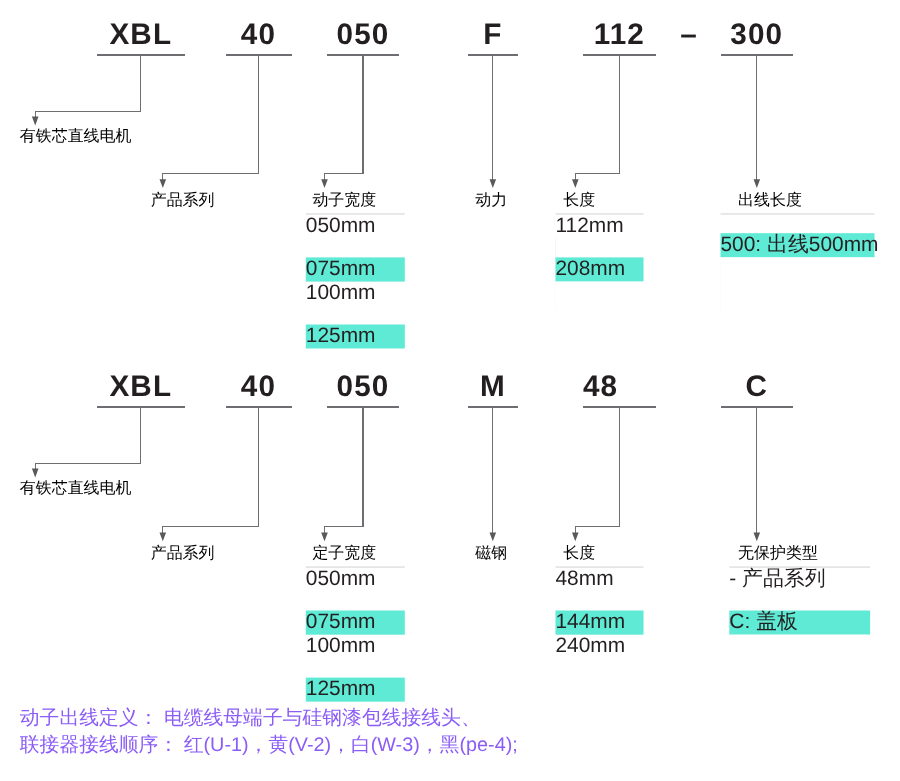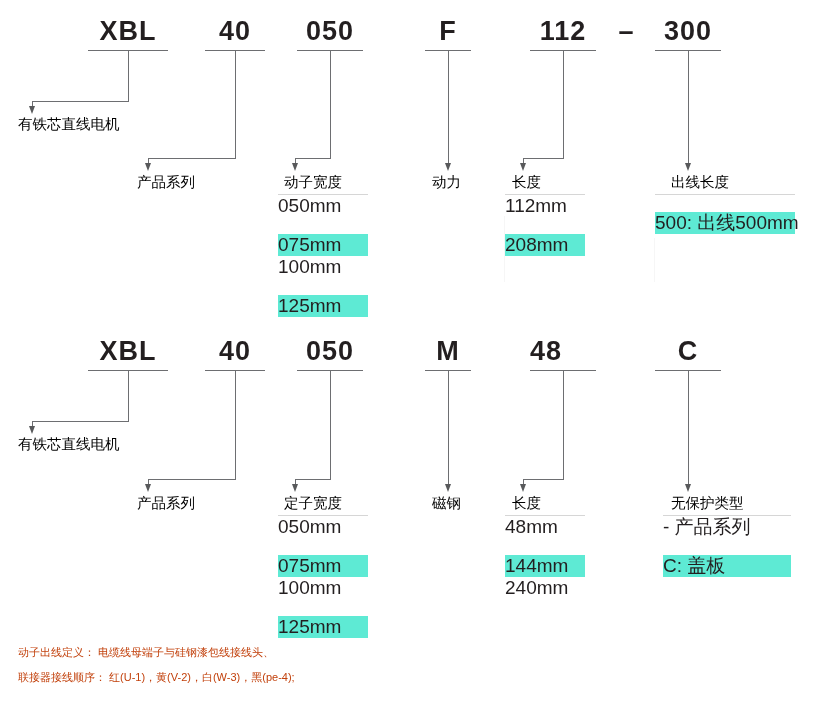--- a/index.html
+++ b/index.html
@@ -60,22 +60,22 @@
     font-size:19px;
     color:#231f20;
     white-space:nowrap;
   }
   .stack .cell.alt{background:#5eead4;margin-top:17px;}
   .stack .tail{background:#ffffff;}
 
   
   .footnote{
     position:absolute;
-    font-size:11px;
-    color:#c2410c;
+    font-size:18px;
+    color:#8b5cf6;
     line-height:25px;
     white-space:nowrap;
   }
 </style>
 </head>
 <body>
 
 <div class="diagram">
 
   <svg class="leaders" viewBox="0 0 818 710">

